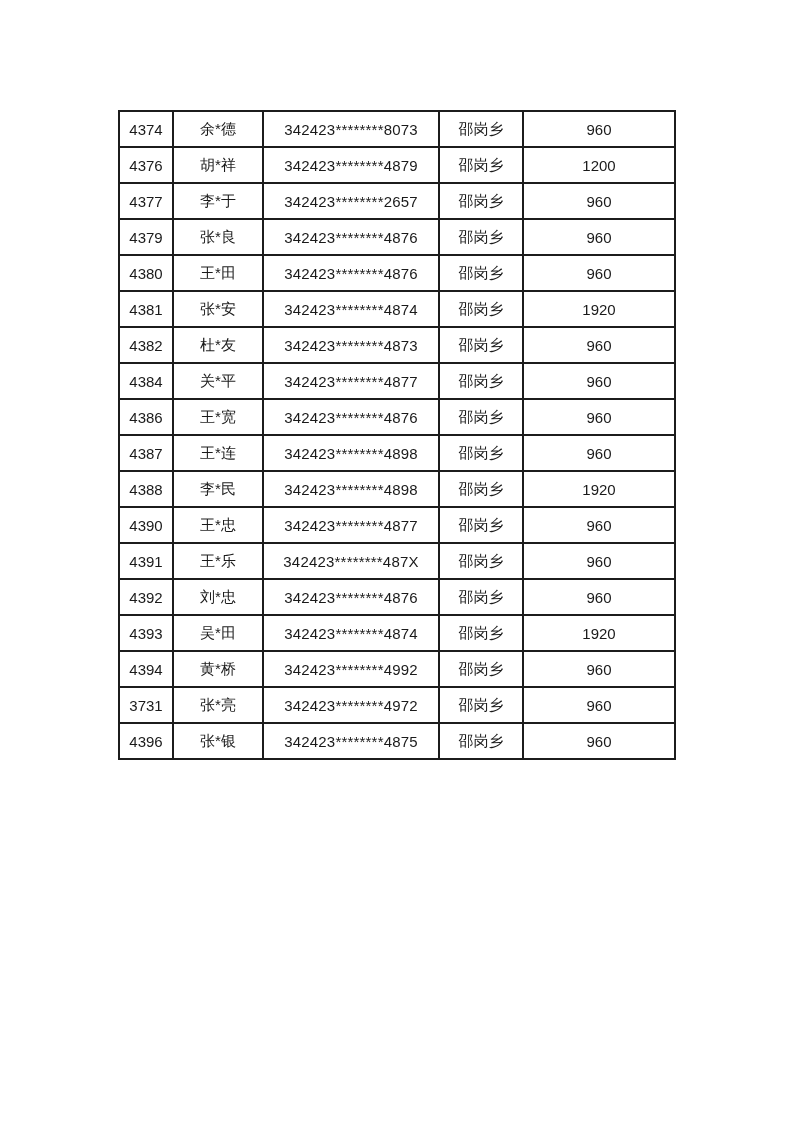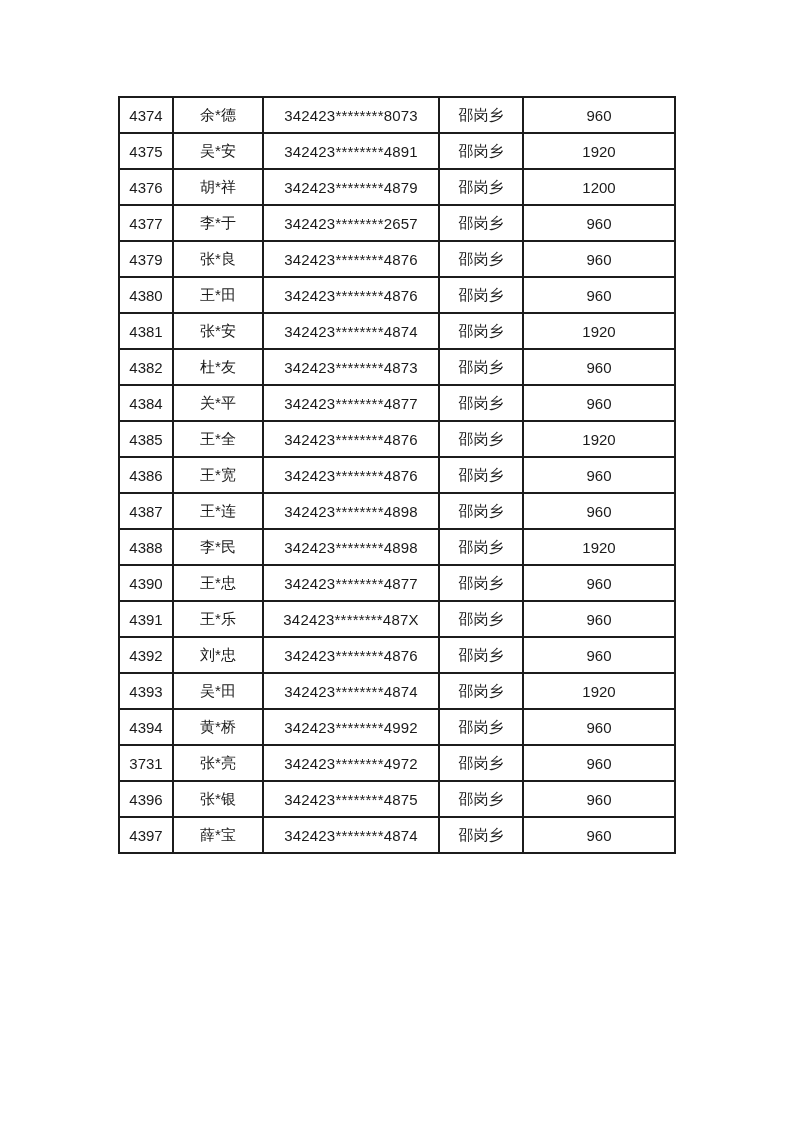--- a/index.html
+++ b/index.html
@@ -12,21 +12,21 @@
   .page {
     position: relative;
     width: 793px;
     height: 1122px;
     background: #ffffff;
     overflow: hidden;
   }
   table.roster {
     position: absolute;
     left: 118px;
-    top: 96px;
+    top: 110px;
     width: 556px;
     border-collapse: collapse;
     table-layout: fixed;
   }
   table.roster td {
     border: 2px solid #1c1c1c;
     height: 36px;
     text-align: center;
     vertical-align: middle;
     font-size: 15px;
@@ -54,27 +54,20 @@
       <col class="c-township">
       <col class="c-amount">
     </colgroup>
     <tbody>
         <tr>
           <td class="cell-serial">4374</td>
           <td class="cell-name">余*德</td>
           <td class="cell-id">342423********8073</td>
           <td class="cell-township">邵岗乡</td>
           <td class="cell-amount">960</td>
-        </tr>
-        <tr>
-          <td class="cell-serial">4375</td>
-          <td class="cell-name">吴*安</td>
-          <td class="cell-id">342423********4891</td>
-          <td class="cell-township">邵岗乡</td>
-          <td class="cell-amount">1920</td>
         </tr>
         <tr>
           <td class="cell-serial">4376</td>
           <td class="cell-name">胡*祥</td>
           <td class="cell-id">342423********4879</td>
           <td class="cell-township">邵岗乡</td>
           <td class="cell-amount">1200</td>
         </tr>
         <tr>
           <td class="cell-serial">4377</td>
@@ -110,27 +103,20 @@
           <td class="cell-id">342423********4873</td>
           <td class="cell-township">邵岗乡</td>
           <td class="cell-amount">960</td>
         </tr>
         <tr>
           <td class="cell-serial">4384</td>
           <td class="cell-name">关*平</td>
           <td class="cell-id">342423********4877</td>
           <td class="cell-township">邵岗乡</td>
           <td class="cell-amount">960</td>
-        </tr>
-        <tr>
-          <td class="cell-serial">4385</td>
-          <td class="cell-name">王*全</td>
-          <td class="cell-id">342423********4876</td>
-          <td class="cell-township">邵岗乡</td>
-          <td class="cell-amount">1920</td>
         </tr>
         <tr>
           <td class="cell-serial">4386</td>
           <td class="cell-name">王*宽</td>
           <td class="cell-id">342423********4876</td>
           <td class="cell-township">邵岗乡</td>
           <td class="cell-amount">960</td>
         </tr>
         <tr>
           <td class="cell-serial">4387</td>
@@ -188,22 +174,15 @@
           <td class="cell-township">邵岗乡</td>
           <td class="cell-amount">960</td>
         </tr>
         <tr>
           <td class="cell-serial">4396</td>
           <td class="cell-name">张*银</td>
           <td class="cell-id">342423********4875</td>
           <td class="cell-township">邵岗乡</td>
           <td class="cell-amount">960</td>
         </tr>
-        <tr>
-          <td class="cell-serial">4397</td>
-          <td class="cell-name">薛*宝</td>
-          <td class="cell-id">342423********4874</td>
-          <td class="cell-township">邵岗乡</td>
-          <td class="cell-amount">960</td>
-        </tr>
       </tbody>
   </table>
 </div>
 
 </body></html>

